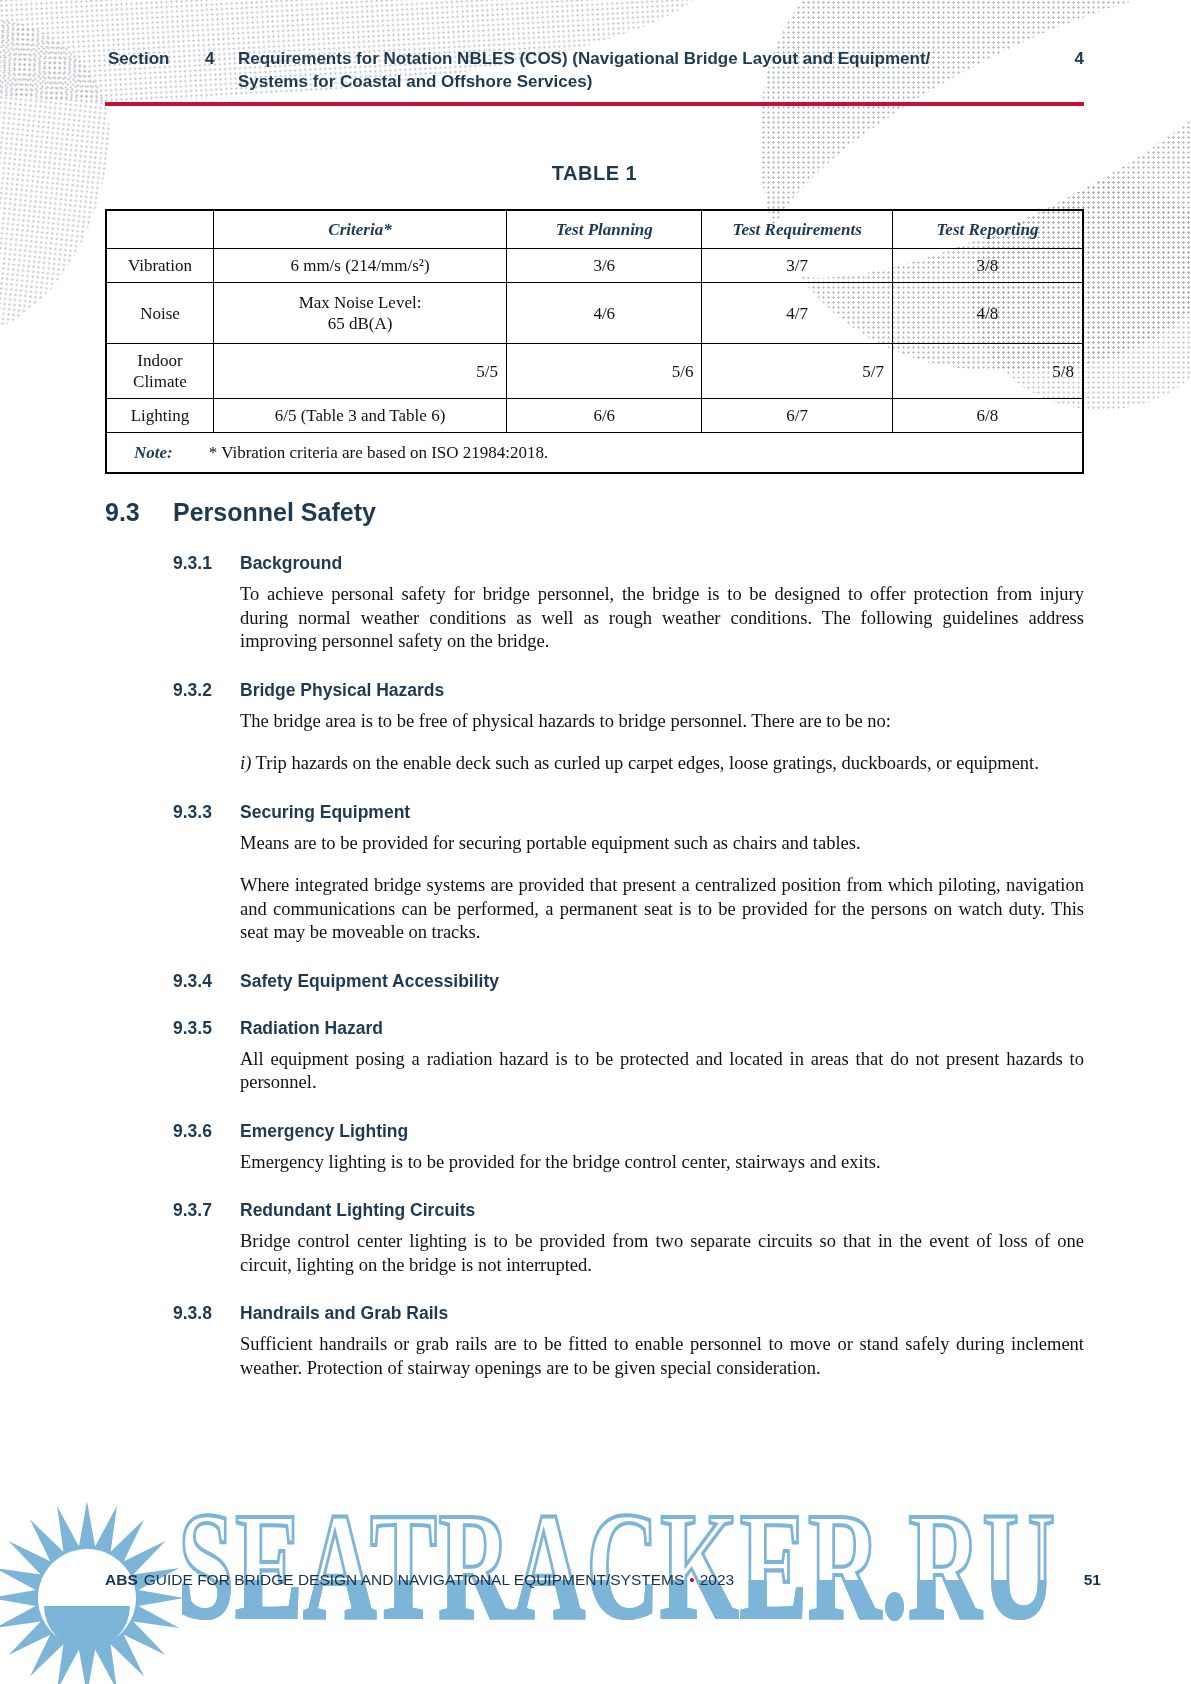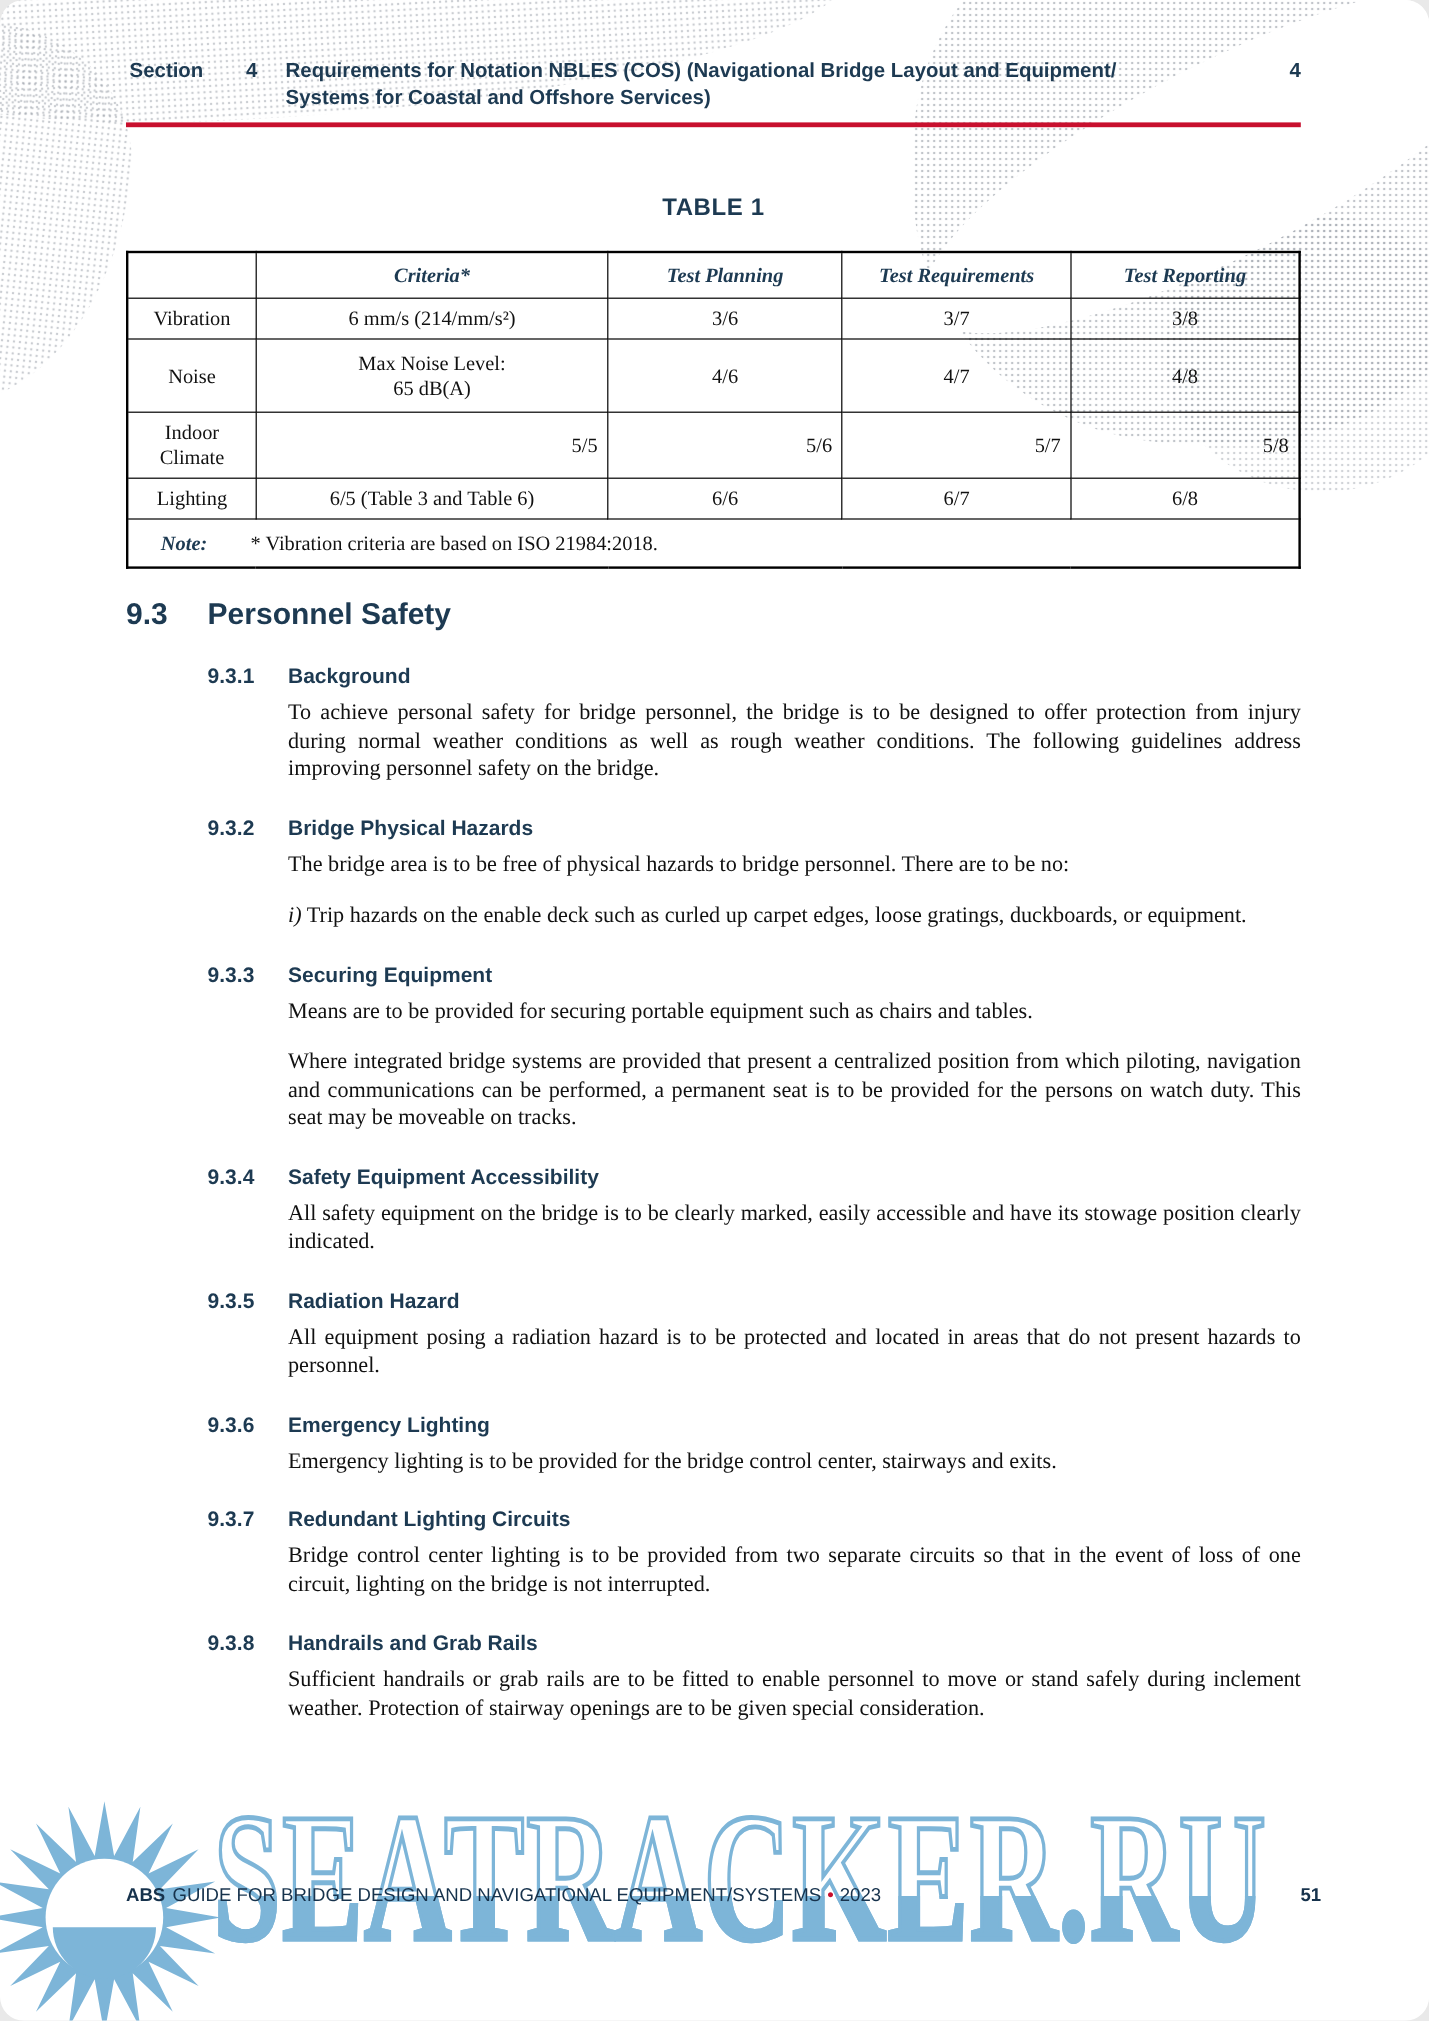--- a/index.html
+++ b/index.html
@@ -1,17 +1,17 @@
 <!DOCTYPE html>
 <html><head>
 <meta charset="utf-8">
 <style>
   html,body{margin:0;padding:0;background:#e9e9e9;}
   .page{position:relative;width:1191px;height:1684px;background:#ffffff;overflow:hidden;
-        font-family:"Liberation Serif",serif;color:#111;margin:0 auto;border-radius:20px;}
+        font-family:"Liberation Serif",serif;color:#111;margin:0 auto;}
 
   
   .dots{position:absolute;z-index:1;
         background-image:radial-gradient(circle,#999fa8 1px,transparent 1.35px);
         background-size:5px 5px;opacity:.5;}
   .d-tl{left:-90px;top:-58px;width:800px;height:152px;border-radius:0 0 100% 55%;transform:rotate(-3deg);}
   .d-left{left:-110px;top:20px;width:215px;height:320px;border-radius:0 90% 100% 0/0 55% 100% 0;transform:rotate(6deg);}
   .d-tr{right:-70px;top:-90px;width:500px;height:460px;border-radius:46%;opacity:.6;}
   .d-tr2{right:-40px;top:180px;width:260px;height:230px;border-radius:50%;opacity:.45;}
   .d-cut{position:absolute;z-index:2;background:#fff;right:-110px;top:52px;width:560px;height:160px;
@@ -178,21 +178,20 @@
       </div>
       <p>Means are to be provided for securing portable equipment such as chairs and tables.</p>
       <p>Where integrated bridge systems are provided that present a centralized position from which piloting, navigation and communications can be performed, a permanent seat is to be provided for the persons on watch duty. This seat may be moveable on tracks.</p>
     </div>
 
     <div class="subsec">
       <div class="subhead">
         <span class="num">9.3.4</span>
         <span>Safety Equipment Accessibility</span>
       </div>
-      <p>All safety equipment on the bridge is to be clearly marked, easily accessible and have its stowage position clearly indicated.</p>
     </div>
 
     <div class="subsec">
       <div class="subhead">
         <span class="num">9.3.5</span>
         <span>Radiation Hazard</span>
       </div>
       <p>All equipment posing a radiation hazard is to be protected and located in areas that do not present hazards to personnel.</p>
     </div>
 

